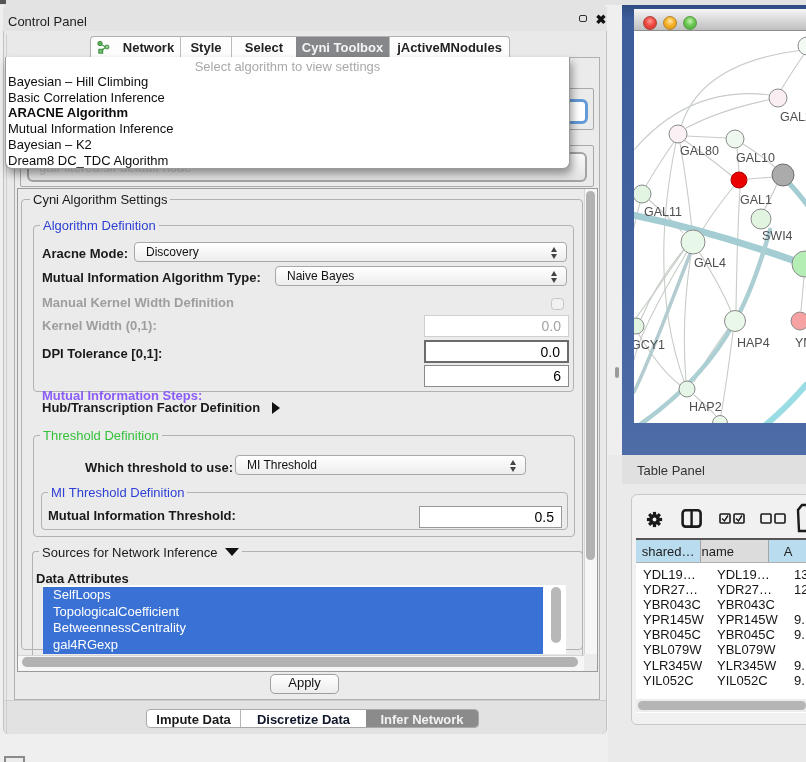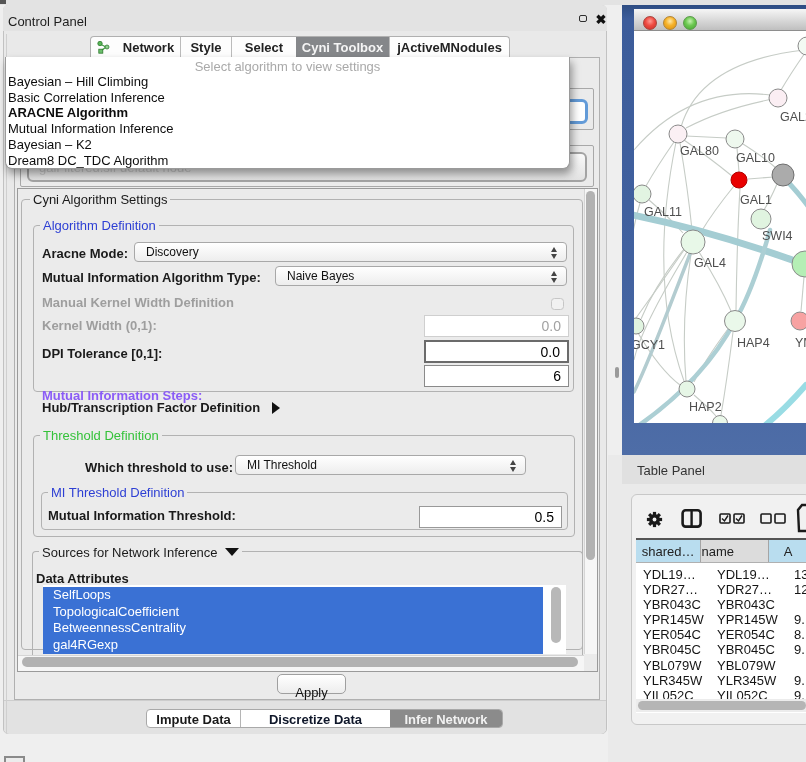--- a/index.html
+++ b/index.html
@@ -103,25 +103,25 @@
      font-size:13px;line-height:16.7px;padding-left:10px;box-sizing:border-box;overflow:hidden;">
 SelfLoops<br>TopologicalCoefficient<br>BetweennessCentrality<br>gal4RGexp</div>
 <div class="abs" style="left:551px;top:587px;width:10px;height:56px;background:#b8b8b8;border-radius:5px;"></div>
 
 <div class="abs" style="left:584px;top:189px;width:13px;height:465px;background:#f6f6f6;border-left:1px solid #d5d5d5;box-sizing:border-box;"></div>
 <div class="abs" style="left:586px;top:191px;width:9px;height:369px;background:#b2b2b2;border-radius:5px;"></div>
 <div class="abs" style="left:18px;top:655px;width:566px;height:16px;background:#f6f6f6;border-top:1px solid #d5d5d5;box-sizing:border-box;"></div>
 <div class="abs" style="left:22px;top:657px;width:556px;height:10px;background:#b2b2b2;border-radius:5px;"></div>
 
 <div class="abs" style="left:270px;top:674px;width:69px;height:20px;border:1px solid #9f9f9f;border-radius:5px;
-     background:linear-gradient(#ffffff,#ededed);box-sizing:border-box;text-align:center;font-size:13px;color:#111;padding-top:10px;margin-left:7px;">Apply</div>
+     background:linear-gradient(#ffffff,#ededed);box-sizing:border-box;text-align:center;font-size:13px;color:#111;padding-top:0;">Apply</div>
 
 <div class="abs" style="left:4px;top:700px;width:602px;height:33px;background:#e2e2e2;border-top:1px solid #cdcdcd;border-radius:0 0 5px 5px;"></div>
 <div class="abs" style="left:146px;top:709px;height:19px;display:flex;font-size:13px;font-weight:bold;
-     border:1px solid #a9a9a9;border-radius:4px;overflow:hidden;background:#fff;box-sizing:border-box;gap:12px;">
+     border:1px solid #a9a9a9;border-radius:4px;overflow:hidden;background:#fff;box-sizing:border-box;">
   <div style="width:94px;padding-top:2px;text-align:center;color:#1a1a1a;border-right:1px solid #b5b5b5;box-sizing:border-box;">Impute Data</div>
   <div style="width:125px;padding-top:2px;text-align:center;color:#0f172a;box-sizing:border-box;">Discretize Data</div>
   <div style="width:112px;padding-top:2px;text-align:center;background:#8b8b8b;color:#f2f2f2;box-sizing:border-box;">Infer Network</div>
 </div>
 
 <div class="abs" style="left:5px;top:57px;width:565px;height:112px;background:#fff;
      border:1px solid #9a9a9a;border-top:none;border-radius:0 0 7px 7px;box-sizing:border-box;
      box-shadow:2px 5px 8px rgba(0,0,0,0.40);z-index:50;font-size:13px;">
   <div style="text-align:center;color:#a9a9a9;padding-top:2px;height:15px;">Select algorithm to view settings</div>
   <div style="padding-left:2px;line-height:15.7px;color:#0d0d0d;">
@@ -268,21 +268,20 @@
   <div style="display:flex;height:23px;border-bottom:1px solid #b0b0b0;box-sizing:border-box;color:#222;">
     <div style="width:73px;background:#b9ddef;border-right:1px solid #a5a5a5;text-align:center;padding-top:4px;box-sizing:border-box;">shared…</div>
     <div style="width:75px;background:#dcdcdc;border-right:1px solid #a5a5a5;padding-top:4px;box-sizing:border-box;">name</div>
     <div style="width:40px;background:#b9ddef;padding-top:4px;padding-left:15px;box-sizing:border-box;">A</div>
   </div>
   <div style="color:#151515;padding-top:4px;">
       <div class="tr"><span class="c1">YDL19…</span><span class="c2">YDL19…</span><span class="c3">13</span></div>
       <div class="tr"><span class="c1">YDR27…</span><span class="c2">YDR27…</span><span class="c3">12</span></div>
       <div class="tr"><span class="c1">YBR043C</span><span class="c2">YBR043C</span></div>
       <div class="tr"><span class="c1">YPR145W</span><span class="c2">YPR145W</span><span class="c3">9.</span></div>
-      <div class="tr"><span class="c1">YER054C</span><span class="c2">YER054C</span><span class="c3">8.</span></div>
       <div class="tr"><span class="c1">YBR045C</span><span class="c2">YBR045C</span><span class="c3">9.</span></div>
       <div class="tr"><span class="c1">YBL079W</span><span class="c2">YBL079W</span></div>
       <div class="tr"><span class="c1">YLR345W</span><span class="c2">YLR345W</span><span class="c3">9.</span></div>
       <div class="tr"><span class="c1">YIL052C</span><span class="c2">YIL052C</span><span class="c3">9.</span></div>
     </div>
 </div>
 
 <div class="abs" style="left:636px;top:699px;width:170px;height:13px;background:#ececec;"></div>
 <div class="abs" style="left:638px;top:701px;width:168px;height:9px;background:#b5b5b5;border-radius:4.5px;"></div>
 

